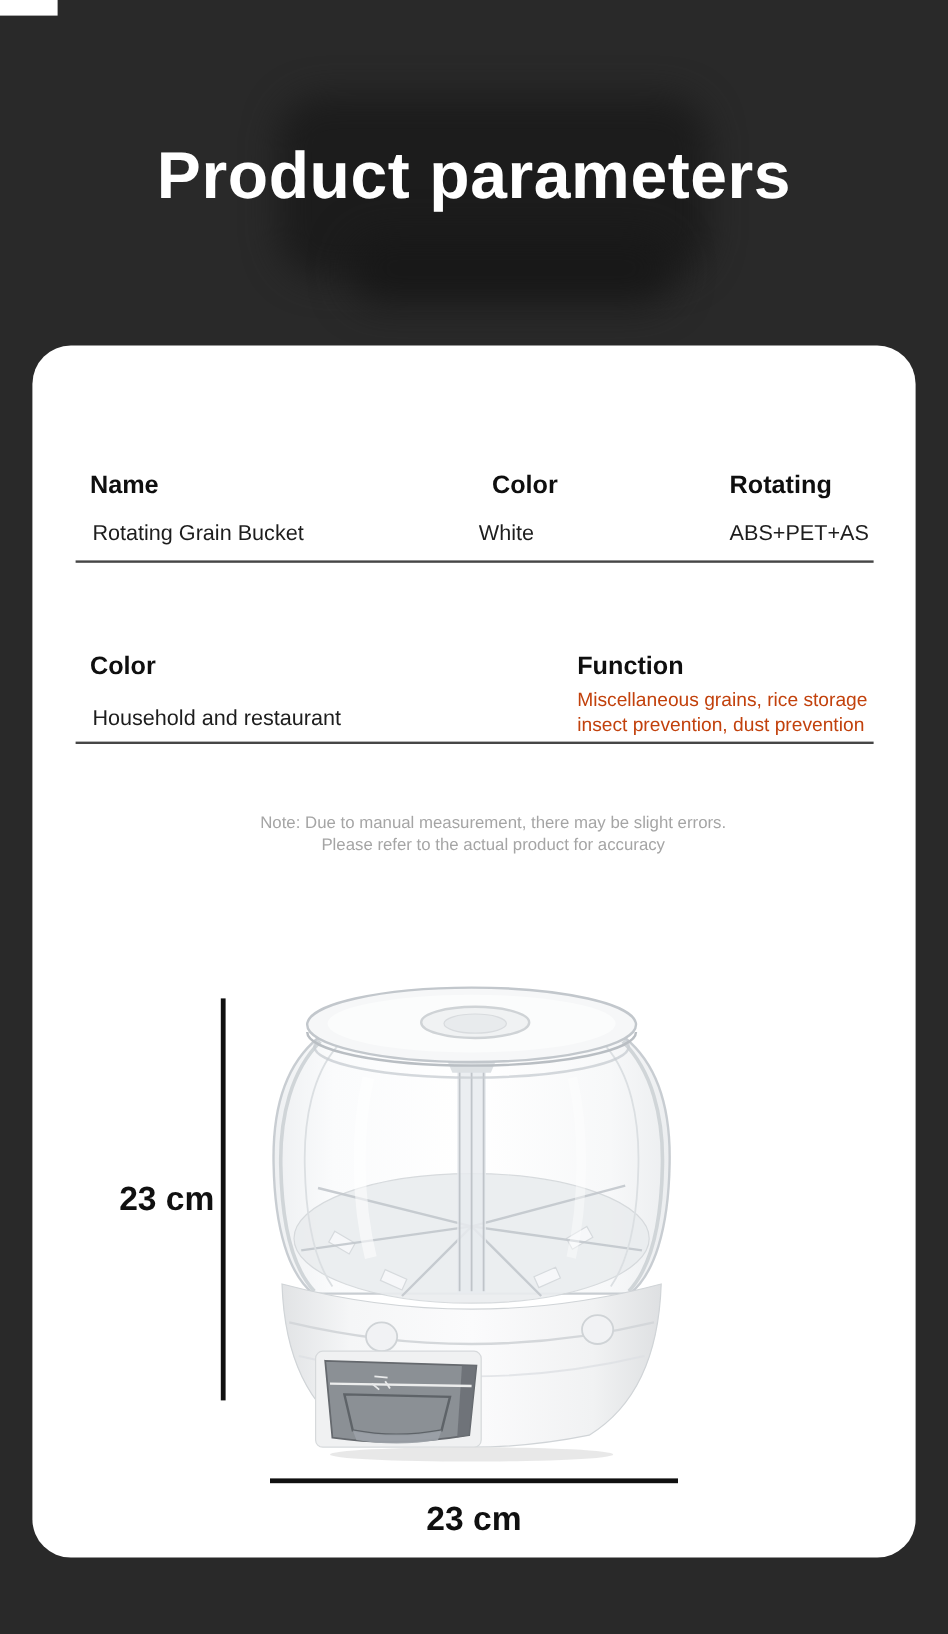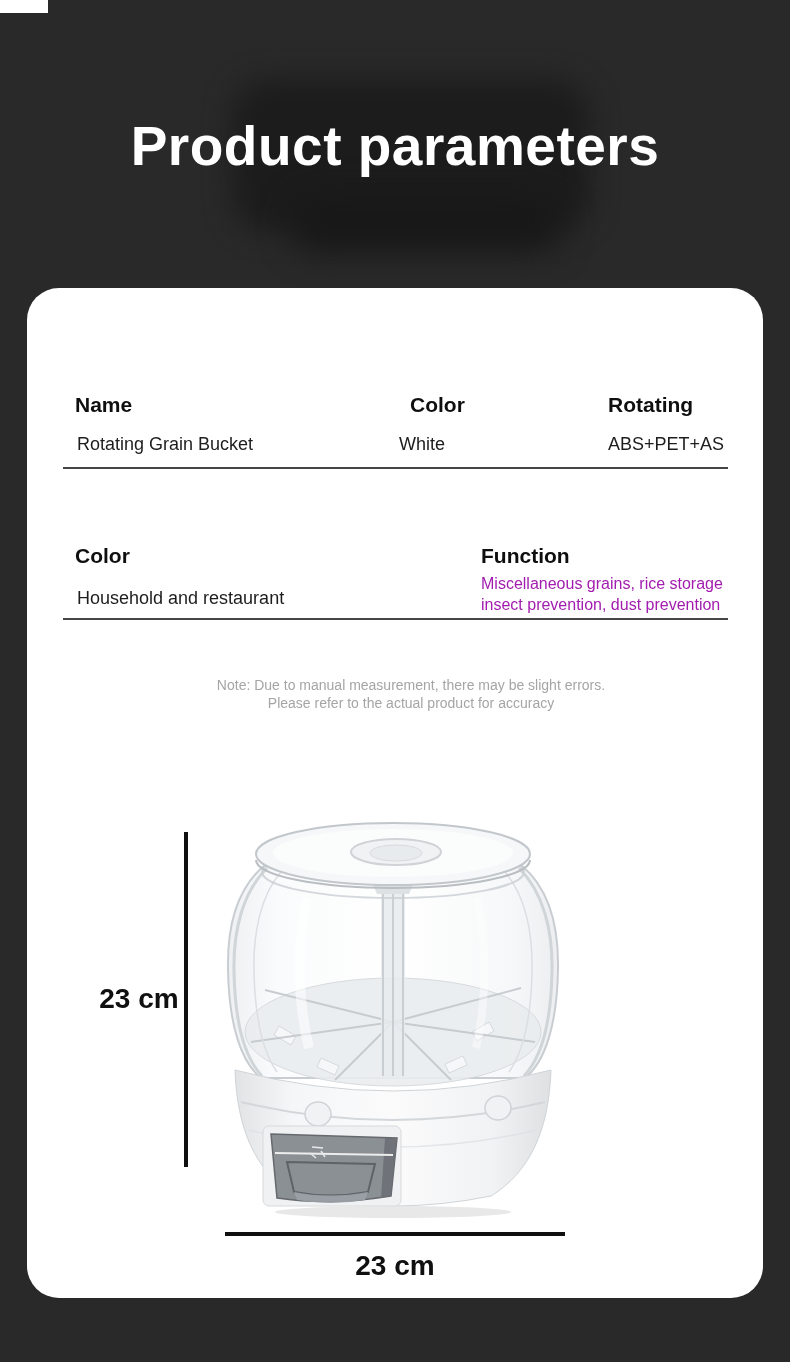--- a/index.html
+++ b/index.html
@@ -44,21 +44,21 @@
     font-size: 21px; font-weight: 700; color: #0f0f0f;
     white-space: nowrap;
   }
   .spec-value {
     position: absolute;
     font-size: 18px; font-weight: 400; color: #1d1d1d;
     white-space: nowrap;
   }
   .fn-value {
     position: absolute;
-    font-size: 16px; color: #a21caf; line-height: 21px;
+    font-size: 16px; color: #c2410c; line-height: 21px;
     white-space: nowrap;
   }
   .hr {
     position: absolute; left: 36px; width: 665px; height: 2px;
     background: #464646;
   }
   .lbl-name     { left: 48px;  top: 105px; }
   .lbl-color    { left: 383px; top: 105px; }
   .lbl-material { left: 581px; top: 105px; }
   .val-name     { left: 50px;  top: 146px; }

